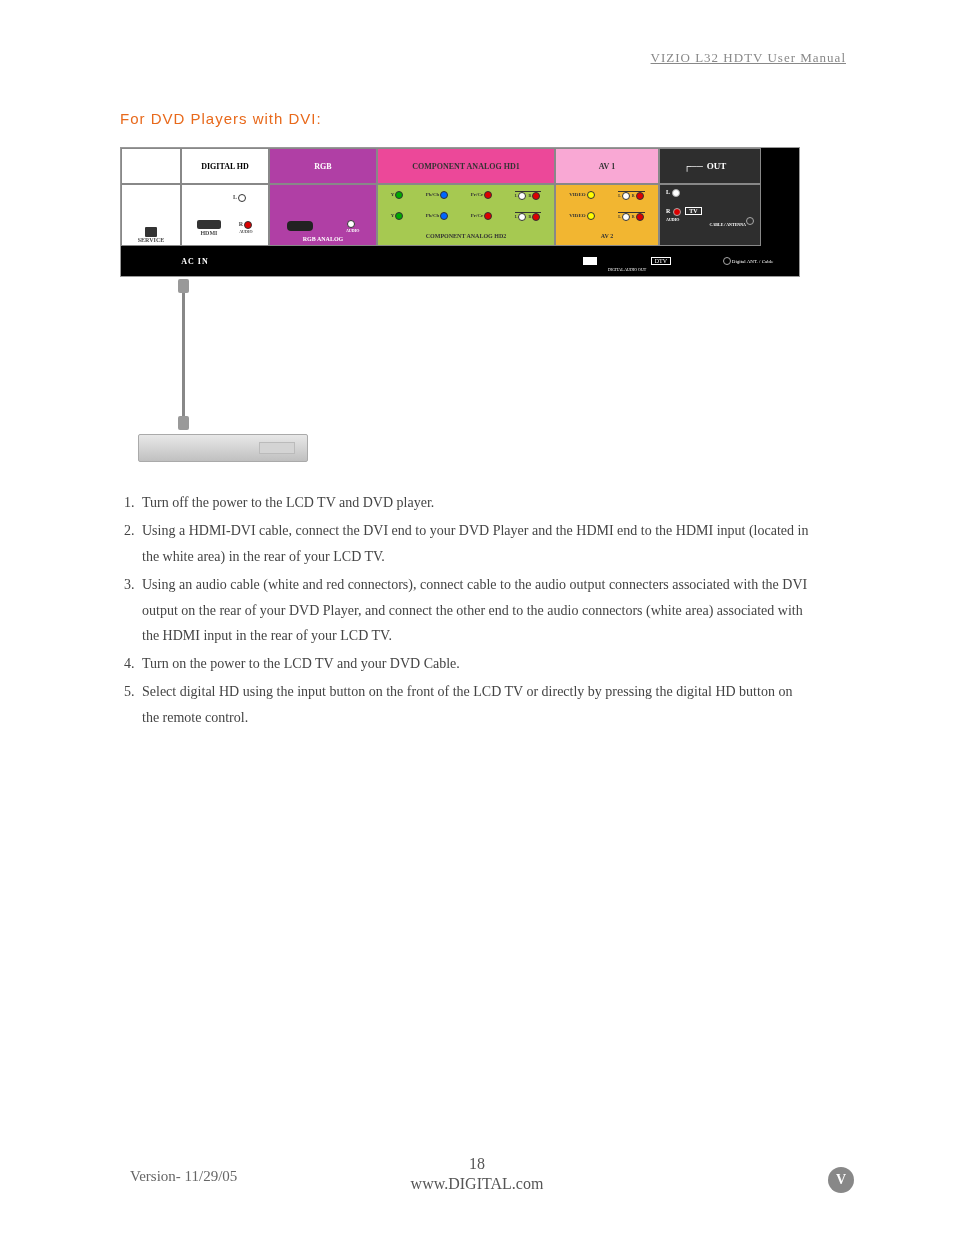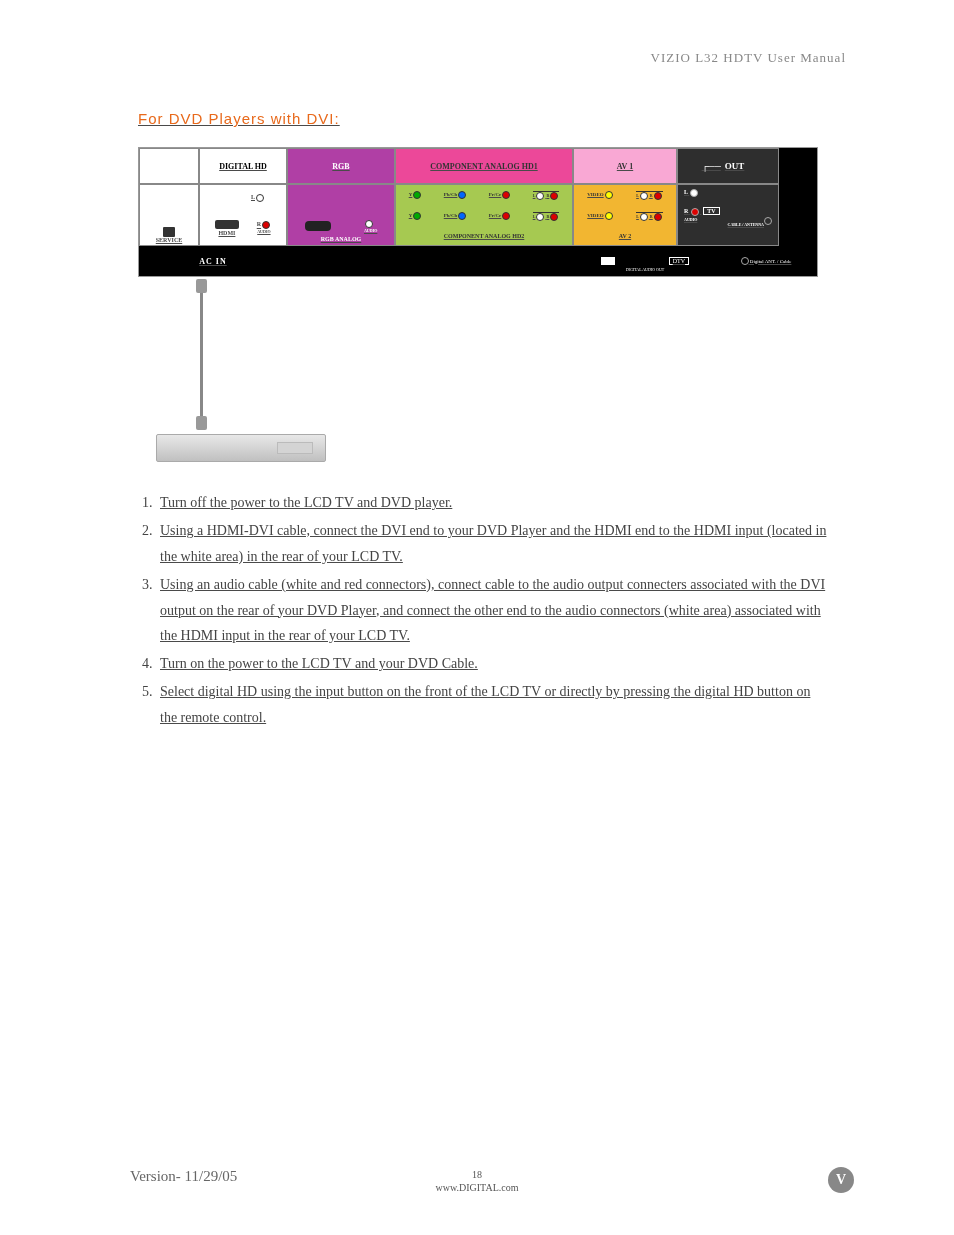--- a/index.html
+++ b/index.html
@@ -11,27 +11,27 @@
     color: #4a4a4a;
     position: relative;
   }
   .page-header {
     position: absolute;
     top: 50px;
     right: 108px;
     font-size: 13px;
     letter-spacing: 1px;
     color: #888;
+    text-decoration: underline;
   }
   .content {
     position: absolute;
     top: 110px;
-    left: 138px;
+    left: 120px;
     width: 690px;
-    text-decoration: underline;
   }
   .section-title {
     font-family: Arial, sans-serif;
     color: #e8691b;
     font-size: 15px;
     letter-spacing: 1px;
     margin-bottom: 20px;
   }
   
   .panel {
@@ -87,21 +87,21 @@
   .cable::after { bottom:-8px; }
   .dvd-player { width:170px; height:28px; background:linear-gradient(#e8e8e8,#c0c0c0); border:1px solid #aaa; border-radius:2px; margin-top:12px; margin-left:-30px; position:relative; }
   .dvd-player::after { content:''; position:absolute; right:12px; top:7px; width:34px; height:10px; background:#d4d4d4; border:1px solid #bbb; }
 
   
   .instructions { margin-top: 28px; font-size:14px; line-height:1.85; color:#444; }
   .instructions li { margin-bottom: 2px; padding-left: 4px; }
   ol { padding-left: 18px; }
 
   
-  .footer { position:absolute; bottom:42px; left:0; width:954px; text-align:center; font-size:10px; color:#555; }
+  .footer { position:absolute; bottom:42px; left:0; width:954px; text-align:center; font-size:16px; color:#555; }
   .footer .pg { margin-bottom:2px; }
   .footer-left { position:absolute; left:130px; bottom:50px; font-size:15px; color:#666; }
   .footer-logo { position:absolute; right:100px; bottom:42px; width:26px; height:26px; border-radius:50%; background:#888; display:flex; align-items:center; justify-content:center; color:#fff; font-weight:bold; font-size:14px; }
 
   .out-section { padding:4px 6px; font-size:6px; }
   .out-section .jack { border-color:#aaa; }
   .tv-box { display:inline-block; border:1px solid #fff; padding:0 3px; font-size:6px; margin-left:2px; }
 </style>
 </head>
 <body>

